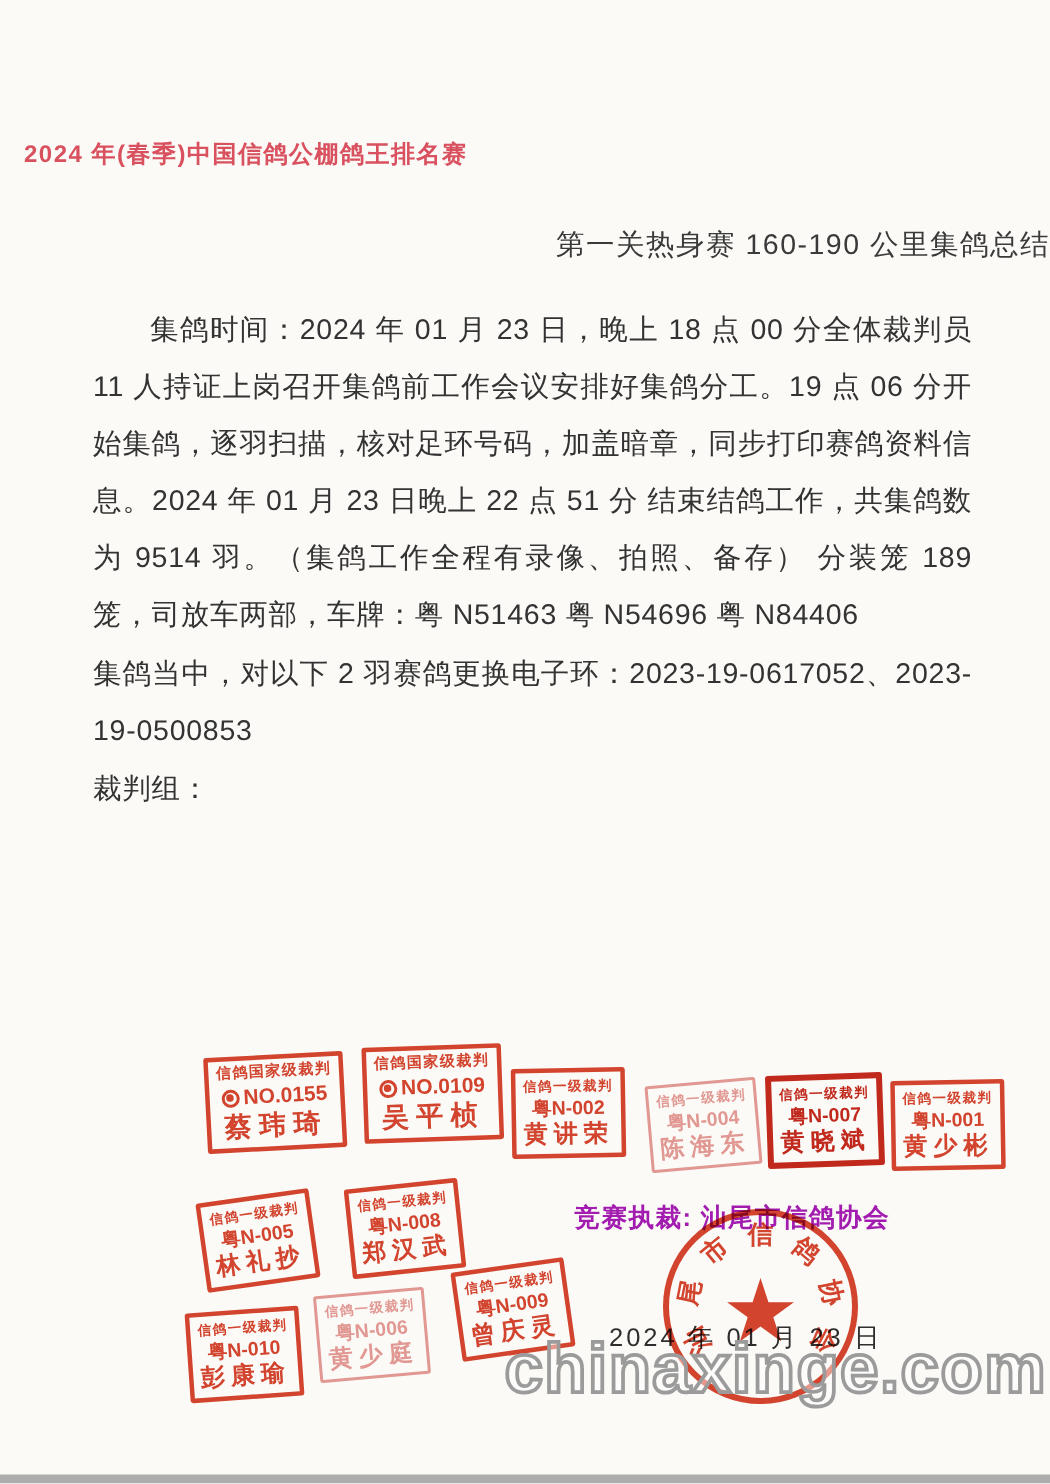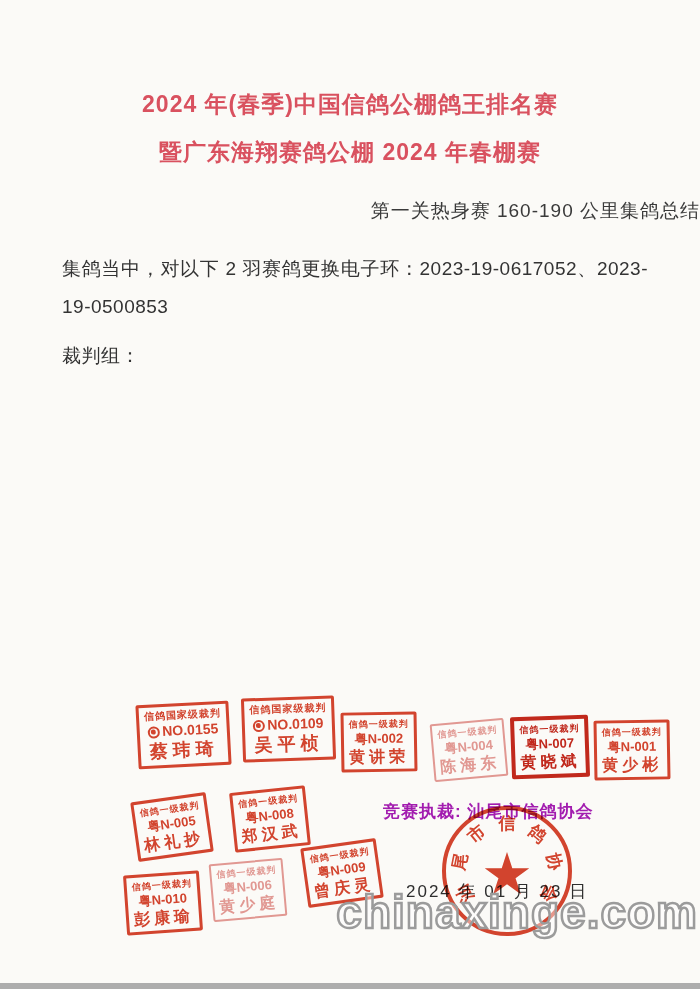--- a/index.html
+++ b/index.html
@@ -9,46 +9,47 @@
     font-family:"Liberation Sans", sans-serif;
     background:#fbfaf7;
     color:#2f2f2f;
     overflow:hidden;
   }
   .page { position:absolute; inset:0; }
 
   
   .title {
     margin-top:80px;
-    text-align:center;
+    text-align:left;
     color:#d9515f;
     font-weight:bold;
-    font-size:23px;
+    font-size:16px;
     line-height:48px;
     letter-spacing:1px;
+    padding-left:16px;
   }
   .subtitle {
     margin-top:22px;
     text-align:right;
     font-size:19px;
     color:#3a3a3a;
     letter-spacing:1px;
   }
 
   
   .bodytext {
     margin:26px 52px 0 62px;
     font-size:19px;
     line-height:38px;
     text-align:justify;
     color:#333;
     letter-spacing:0.5px;
   }
   .bodytext p.indent { text-indent:2em; }
-  .bodytext p + p { margin-top:11px; }
+  .bodytext p + p { margin-top:1px; }
   .judges-label { margin-top:2px; }
 
   
   .overlay { position:absolute; inset:0; pointer-events:none; }
   .stamp {
     position:absolute;
     border:3px solid currentColor;
     border-radius:2px;
     text-align:center;
     padding:3px 5px 2px;
@@ -119,25 +120,25 @@
   
   .scan-edge { position:absolute; left:0; right:0; bottom:0; height:6px; background:#adadad; }
 </style>
 </head>
 <body>
 
 <div class="page">
 
   <div class="title">
     <div>2024 年(春季)中国信鸽公棚鸽王排名赛</div>
-    <div>暨广东海翔赛鸽公棚 2024 年春棚赛</div>
   </div>
   <div class="subtitle">第一关热身赛 160-190 公里集鸽总结</div>
 
   <div class="bodytext">
+    <p class="indent">集鸽时间：2024 年 01 月 23 日，晚上 18 点 00 分全体裁判员 11 人持证上岗召开集鸽前工作会议安排好集鸽分工。19 点 06 分开始集鸽，逐羽扫描，核对足环号码，加盖暗章，同步打印赛鸽资料信息。2024 年 01 月 23 日晚上 22 点 51 分  结束结鸽工作，共集鸽数为 9514 羽。（集鸽工作全程有录像、拍照、备存）  分装笼 189 笼，司放车两部，车牌：粤 N51463  粤 N54696  粤 N84406</p>
     <p>集鸽当中，对以下 2 羽赛鸽更换电子环：2023-19-0617052、2023-19-0500853</p>
     <p class="judges-label">裁判组：</p>
   </div>
 
   <div class="overlay">
 
     <div class="stamp national" style="left:137px; top:703px; transform:rotate(-3deg);">
       <div class="s-header">信鸽国家级裁判</div>
       <div class="s-num"><span class="s-logo"></span><span>NO.0155</span></div>
       <div class="s-name">蔡玮琦</div>

